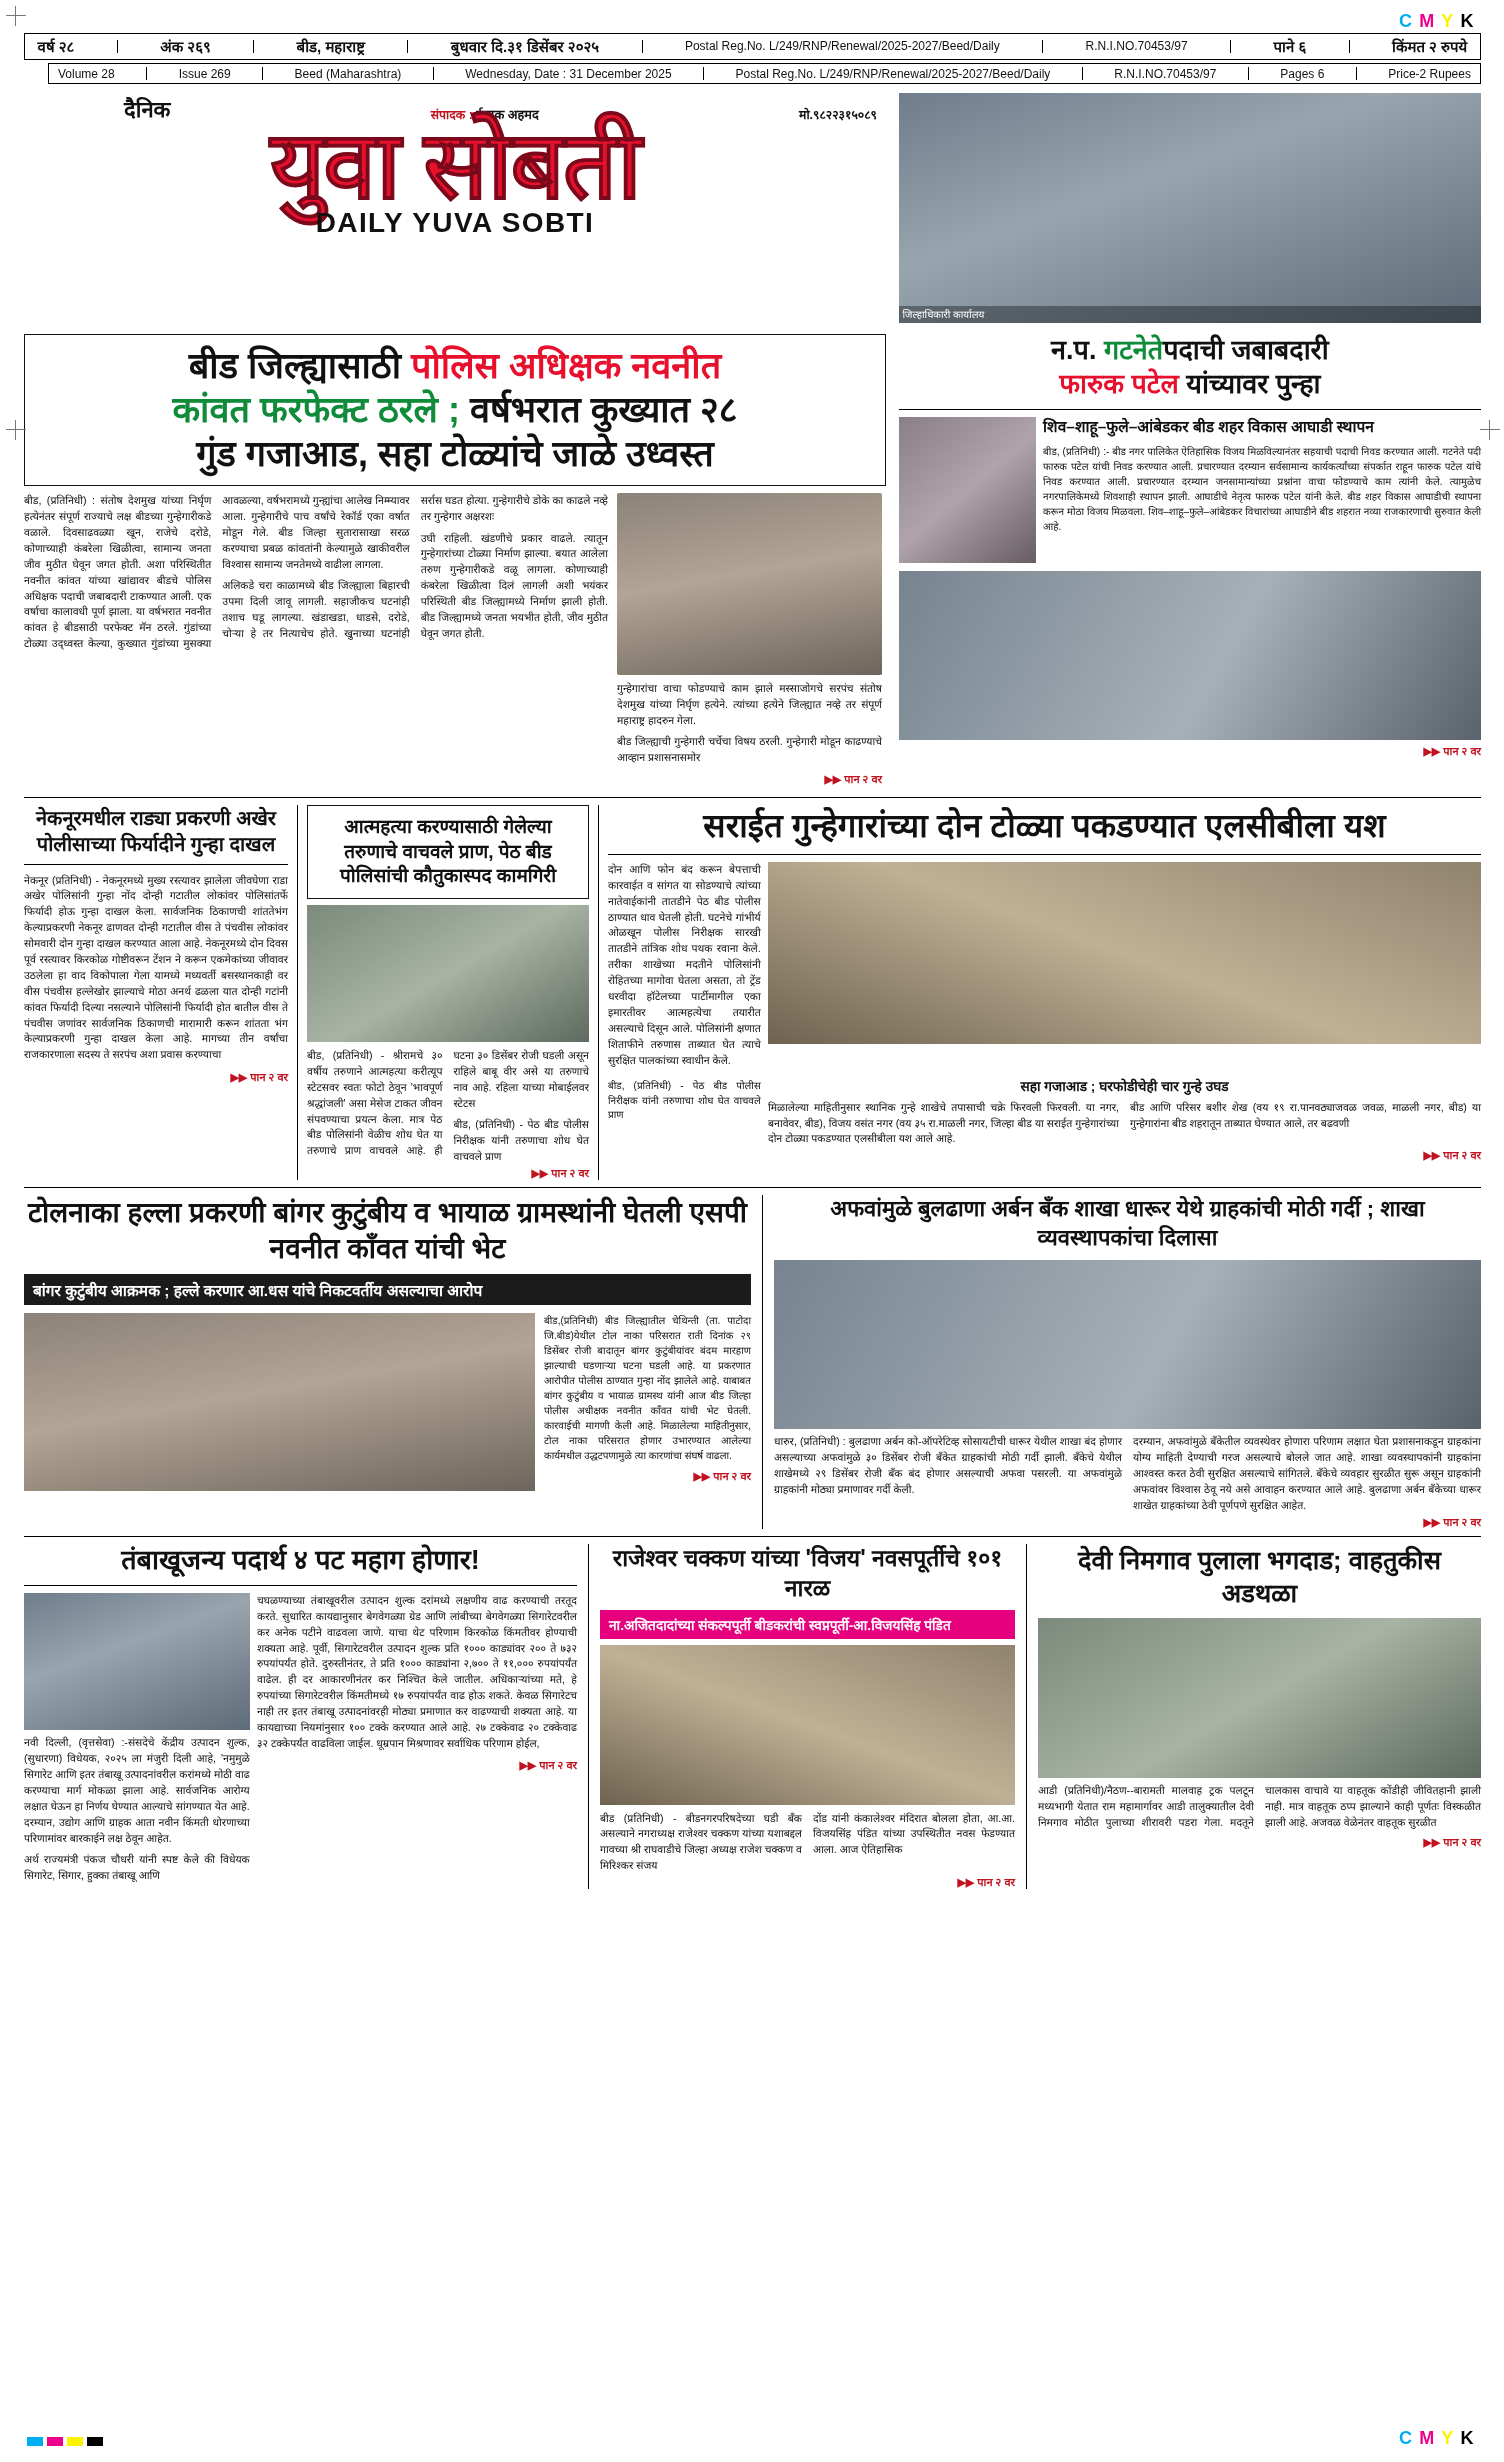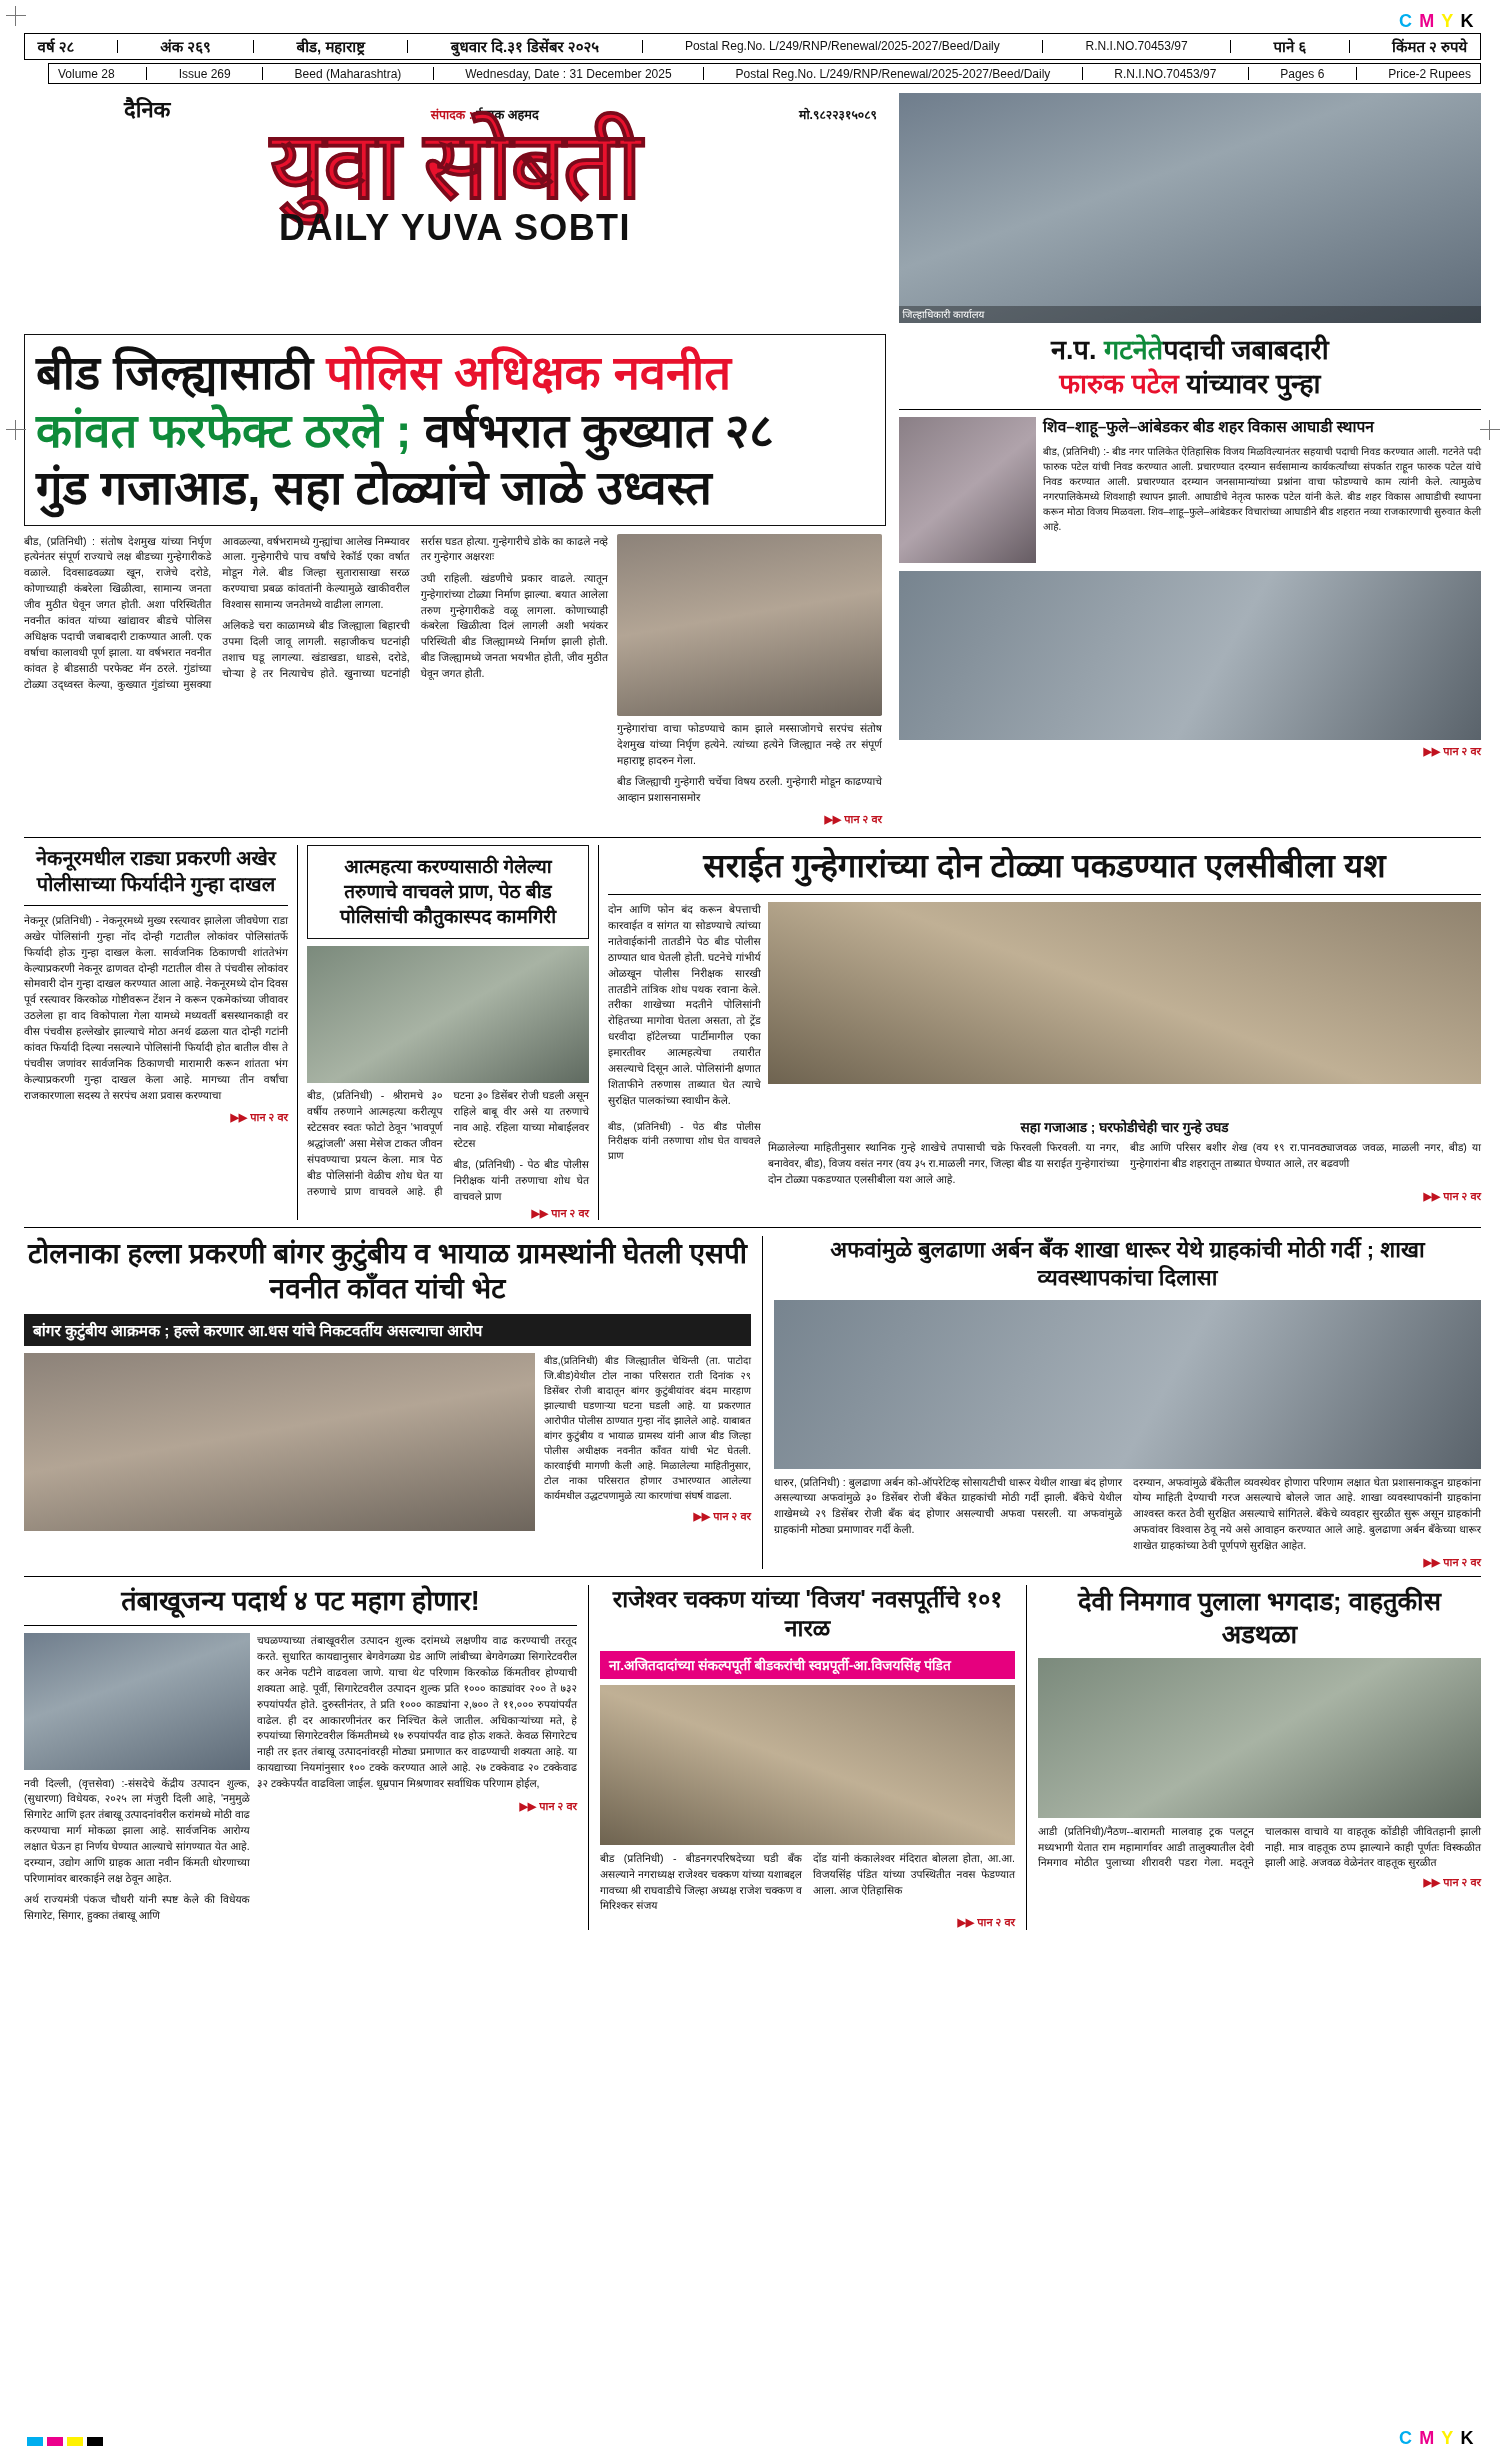--- a/index.html
+++ b/index.html
@@ -39,21 +39,21 @@
   .masthead { display:flex; margin-top:9px; }
   .mast-left { width:862px; position:relative; }
   .mast-right { flex:1; margin-left:12.8px; }
   .mast-line { display:flex; align-items:flex-end; justify-content:space-between; padding:0 9px 0 100px; font-size:12.3px; }
   .mast-line b { font-size:12.8px; }
   .brand-big {
     font-size:95px; line-height:0.96; font-weight:bold; color:#e8112d;
     text-align:center; letter-spacing:-1.8px; margin-top:-3.6px;
     -webkit-text-stroke: 0.9px #7a0a1b;
   }
-  .brand-en { text-align:center; font-size:36px; font-weight:bold; letter-spacing:1.4px; color:#111; margin-top:-3.6px;}
+  .brand-en { text-align:center; font-size:28px; font-weight:bold; letter-spacing:1.4px; color:#111; margin-top:-3.6px;}
 
   
   .photo { background:#9aa3ab; position:relative; overflow:hidden; }
   .photo .cap { position:absolute; left:0; right:0; bottom:0; font-size:10px; color:#fff; background:rgba(0,0,0,.35); padding:1.8px 3.6px;}
   .ph-a { background:linear-gradient(160deg,#6f7d8c 0%,#98a5ae 40%,#5e6b78 100%); }
   .ph-b { background:linear-gradient(170deg,#8c8279 0%,#b3a595 45%,#6d655c 100%); }
   .ph-c { background:linear-gradient(150deg,#7b8a7c 0%,#a8b3a4 50%,#5f6a60 100%); }
   .ph-d { background:linear-gradient(140deg,#8a7f86 0%,#b0a3ab 50%,#665c63 100%); }
   .ph-e { background:linear-gradient(120deg,#77848f 0%,#a6b0b8 55%,#5a636b 100%); }
   .ph-f { background:linear-gradient(200deg,#90836f 0%,#c0b095 50%,#6e6350 100%); }
@@ -145,21 +145,21 @@
       <div class="photo ph-a" style="height:230px;">
         <div class="cap">जिल्हाधिकारी कार्यालय</div>
       </div>
     </div>
   </div>
 
   <div class="flexrow sec" style="margin-top:11px;">
 
     <div style="width:862px;">
       <div class="hl-box">
-        <div class="hl" style="font-size:47px;">
+        <div class="hl" style="font-size:36px;text-align:center;">
           <div><span>बीड जिल्ह्यासाठी </span><span class="red">पोलिस अधिक्षक नवनीत</span></div>
           <div><span class="green">कांवत फरफेक्ट ठरले ;</span><span> वर्षभरात कुख्यात २८</span></div>
           <div><span>गुंड गजाआड, सहा टोळ्यांचे जाळे उध्वस्त</span></div>
         </div>
       </div>
 
       <div style="display:flex;margin-top:7.3px;">
         <div style="width:584px;">
           <div class="cols" style="column-count:3;">
             <p>बीड, (प्रतिनिधी) : संतोष देशमुख यांच्या निर्घृण हत्येनंतर संपूर्ण राज्याचे लक्ष बीडच्या गुन्हेगारीकडे वळाले. दिवसाढवळ्या खून, राजेचे दरोडे, कोणाच्याही कंबरेला खिळीत्वा, सामान्य जनता जीव मुठीत घेवून जगत होती. अशा परिस्थितीत नवनीत कांवत यांच्या खांद्यावर बीडचे पोलिस अधिक्षक पदाची जबाबदारी टाकण्यात आली. एक वर्षाचा कालावधी पूर्ण झाला. या वर्षभरात नवनीत कांवत हे बीडसाठी परफेक्ट मॅन ठरले. गुंडांच्या टोळ्या उद्ध्वस्त केल्या, कुख्यात गुंडांच्या मुसक्या आवळल्या, वर्षभरामध्ये गुन्ह्यांचा आलेख निम्म्यावर आला. गुन्हेगारीचे पाच वर्षांचे रेकॉर्ड एका वर्षात मोडून गेले. बीड जिल्हा सुतारासाखा सरळ करण्याचा प्रबळ कांवतांनी केल्यामुळे खाकीवरील विश्वास सामान्य जनतेमध्ये वाढीला लागला.</p>

